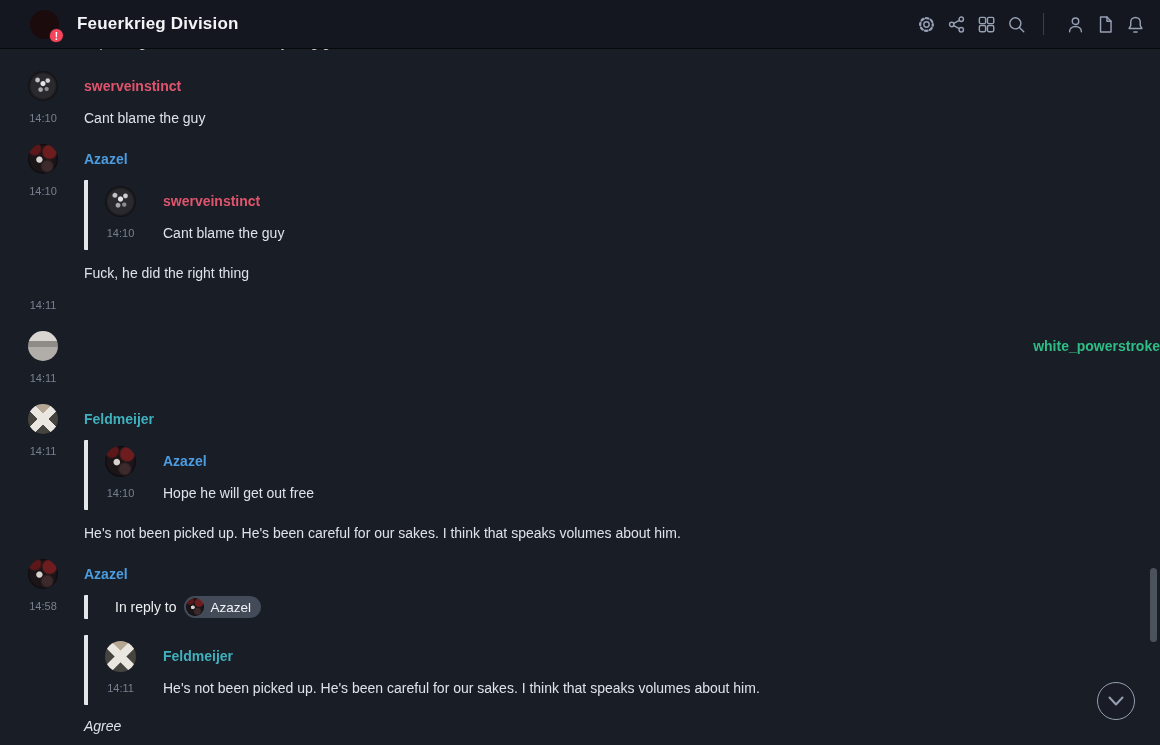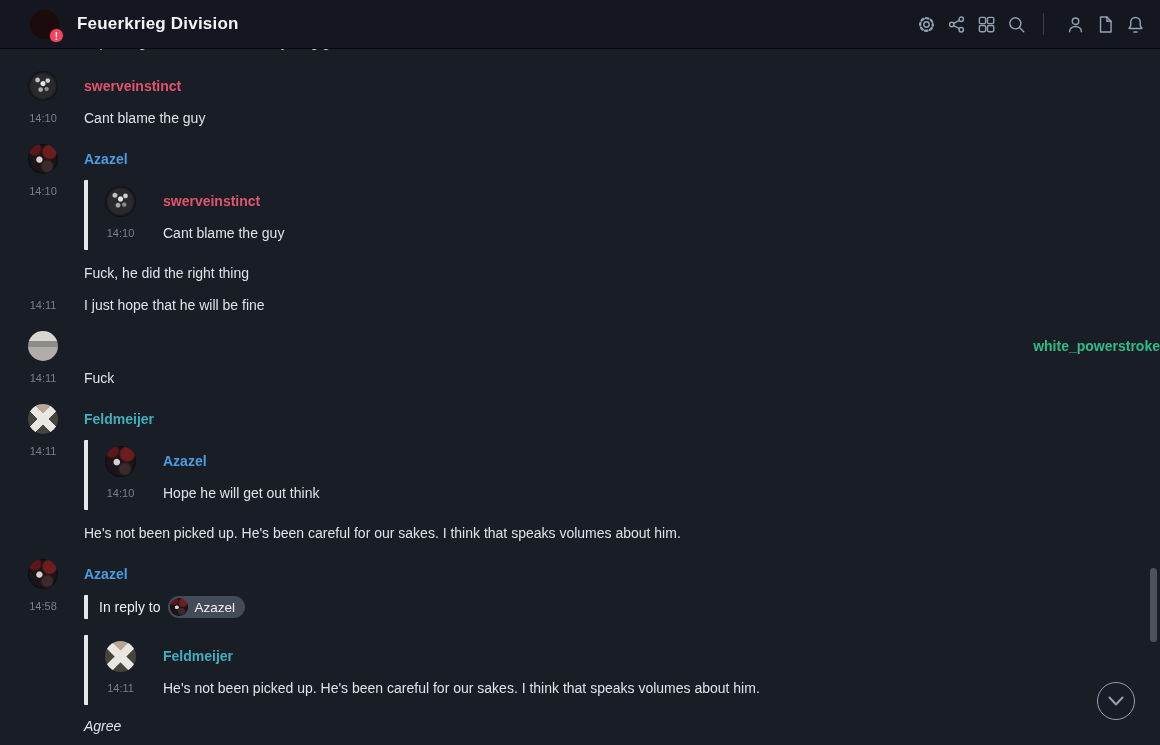--- a/index.html
+++ b/index.html
@@ -63,21 +63,21 @@
   }
   .q-av { grid-column:1; grid-row:1; }
   .q-name { grid-column:2; grid-row:1; font-size:14px; font-weight:700; line-height:31px; }
   .q-time { grid-column:1; grid-row:2; margin-top:5px; width:31px; text-align:center;
             font-size:11px; color:#78808f; line-height:22px; }
   .q-text { grid-column:2; grid-row:2; margin-top:5px; font-size:14px; line-height:22px; color:#dfe2e8; }
 
   
   .replyto {
     border-left:4px solid #e4e6e9; border-radius:1px; height:24px;
-    padding-left:11px; display:flex; align-items:center;
+    padding-left:27px; display:flex; align-items:center;
   }
   .replyto + .quote { margin-top:16px; }
   .replyto-label { font-size:14px; color:#eceef1; margin-right:8px; }
   .pill {
     display:inline-flex; align-items:center; height:22px; background:#434a58;
     border-radius:12px; padding:0 10px 0 2px; cursor:pointer;
   }
   .pill .avatar { width:18px; height:18px; margin-right:6px; }
   .pill-name { font-size:13.5px; color:#f0f2f5; }
 
@@ -249,52 +249,46 @@
               </div>
               <div class="q-name" style="color: rgb(224, 85, 109);">swerveinstinct</div>
               <div class="q-time">14:10</div>
               <div class="q-text">Cant blame the guy</div>
             </div>
             <div class="msg-text">Fuck, he did the right thing</div>
           </div>
         </div>
         <div class="msg">
           <div class="time-cell">14:11</div>
-          <div class="body">
-            <div class="msg-text">I just hope that he will be fine</div>
-          </div>
         </div>
       </div>
       <div class="group">
         <div class="msg first">
           <div class="av-cell">
             <div class="avatar av-powerstroke2" style="height: 30px; width: 30px;"></div>
           </div>
           <div class="uname" style="color: rgb(47, 189, 133); text-align: right;">white_powerstroke</div>
           <div class="time-cell">14:11</div>
-          <div class="body">
-            <div class="msg-text">Fuck</div>
-          </div>
         </div>
       </div>
       <div class="group">
         <div class="msg first">
           <div class="av-cell">
             <div class="avatar av-feldmeijer" style="height: 30px; width: 30px;"></div>
           </div>
           <div class="uname" style="color: rgb(63, 176, 188);">Feldmeijer</div>
           <div class="time-cell">14:11</div>
           <div class="body">
             <div class="quote">
               <div class="q-av">
                 <div class="avatar av-azazel" style="height: 31px; width: 31px;"></div>
               </div>
               <div class="q-name" style="color: rgb(76, 156, 224);">Azazel</div>
               <div class="q-time">14:10</div>
-              <div class="q-text">Hope he will get out think</div>
+              <div class="q-text">Hope he will get out free</div>
             </div>
             <div class="msg-text">He's not been picked up. He's been careful for our sakes. I think that speaks volumes about him.</div>
           </div>
         </div>
       </div>
       <div class="group">
         <div class="msg first">
           <div class="av-cell">
             <div class="avatar av-azazel" style="height: 30px; width: 30px;"></div>
           </div>

